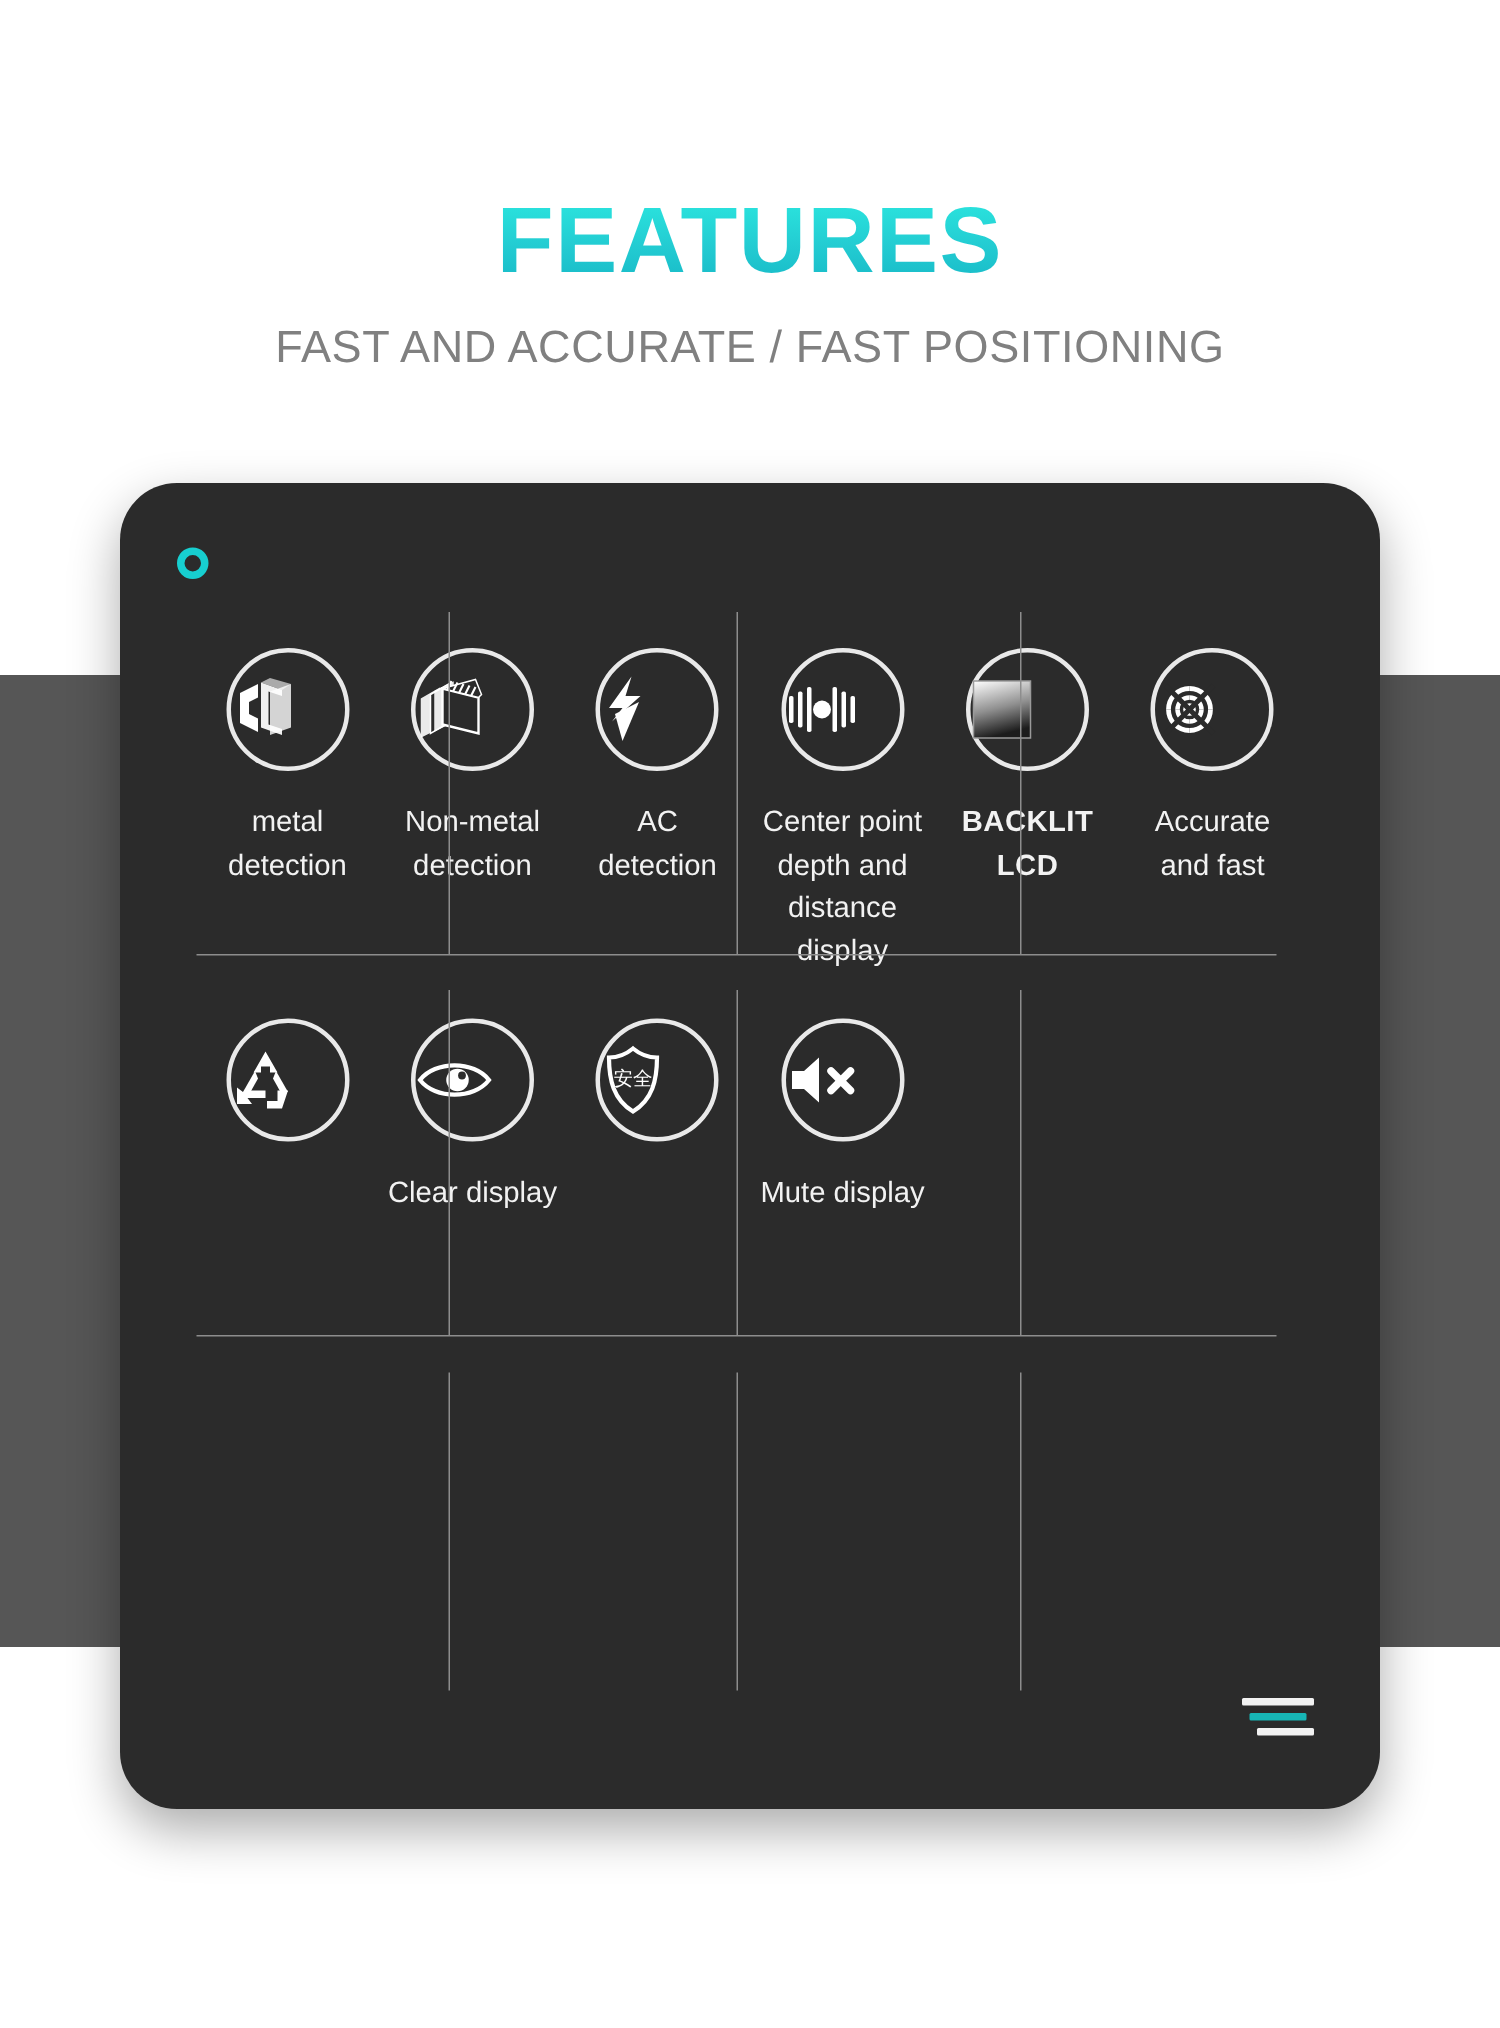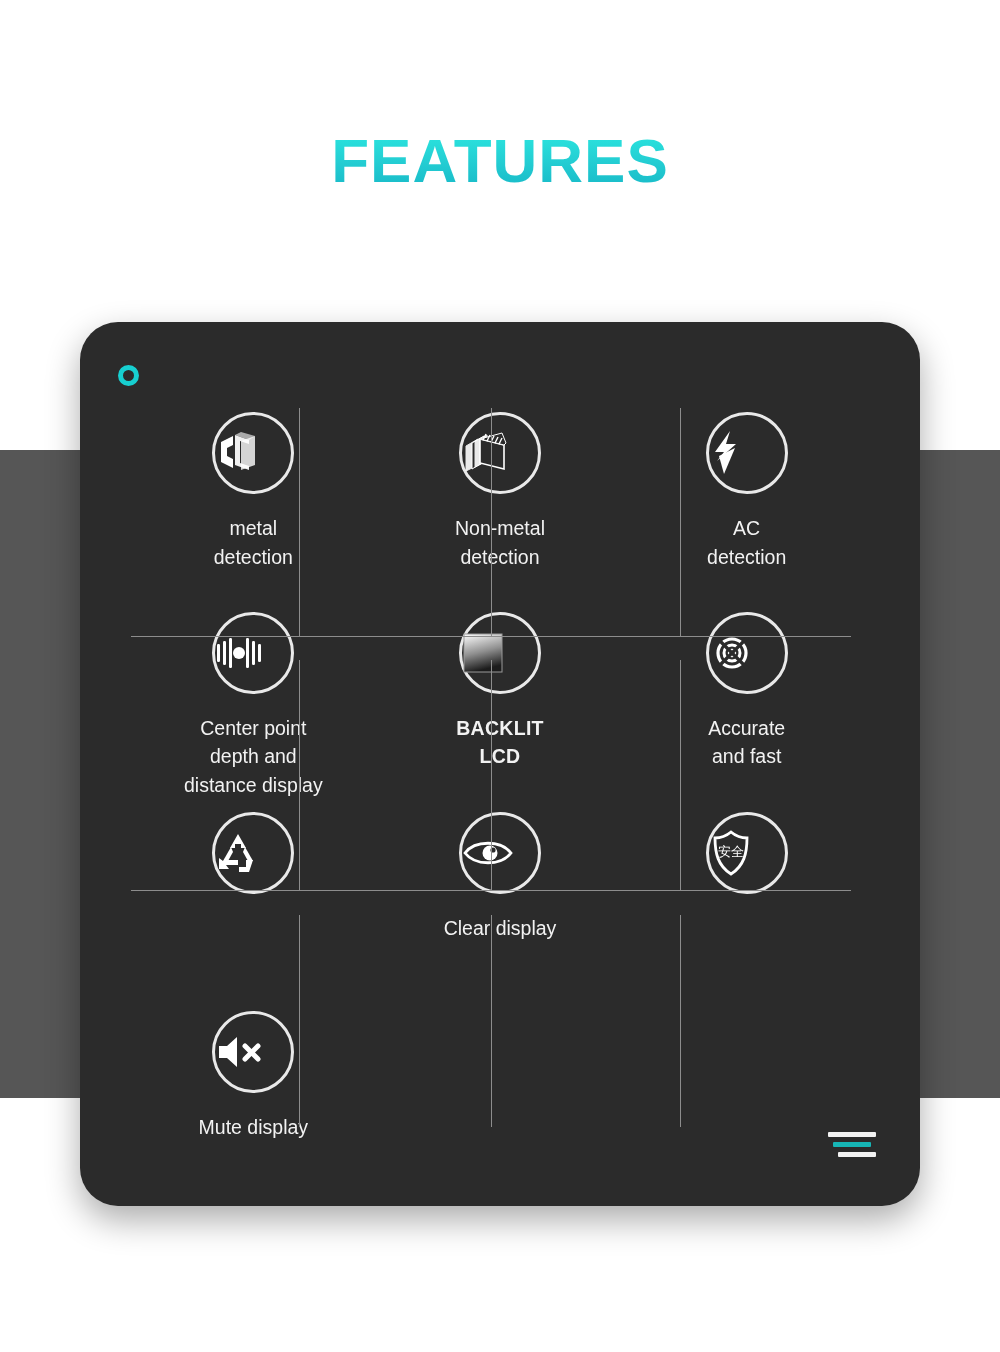--- a/index.html
+++ b/index.html
@@ -93,25 +93,25 @@
     border-radius: 1px;
   }
   .cl1 { left: 0;    top: 0;    width: 48px; background: #f2f2f2; }
   .cl2 { left: 5px;  top: 10px; width: 38px; background: #17b6b6; }
   .cl3 { left: 10px; top: 20px; width: 38px; background: #f2f2f2; }
 
   
   .grid {
     position: absolute;
     left: 50px;
-    top: 78px;
+    top: 98px;
     width: 740px;
     height: 742px;
     display: grid;
-    grid-template-columns: 1fr 1fr 1fr;
+    grid-template-columns: 1fr 1fr 1fr 1fr 1fr 1fr;
     grid-template-rows: 1fr 1fr 1fr;
   }
   .cell {
     position: relative;
     display: flex;
     flex-direction: column;
     align-items: center;
     padding-top: 12px;
   }
   .icon-wrap {
@@ -163,20 +163,21 @@
 </style>
 </head>
 <body>
 
 <div class="page">
 
   <div class="bg-band"></div>
 
   <div class="heading-block">
     <div class="main-title">FEATURES</div>
+    <div class="sub-title">FAST AND ACCURATE / FAST POSITIONING</div>
   </div>
 
   <div class="feature-card">
 
     <div class="corner-dot"></div>
 
     <div class="corner-lines">
       <i class="cl1"></i>
         <i class="cl2"></i>
         <i class="cl3"></i>

